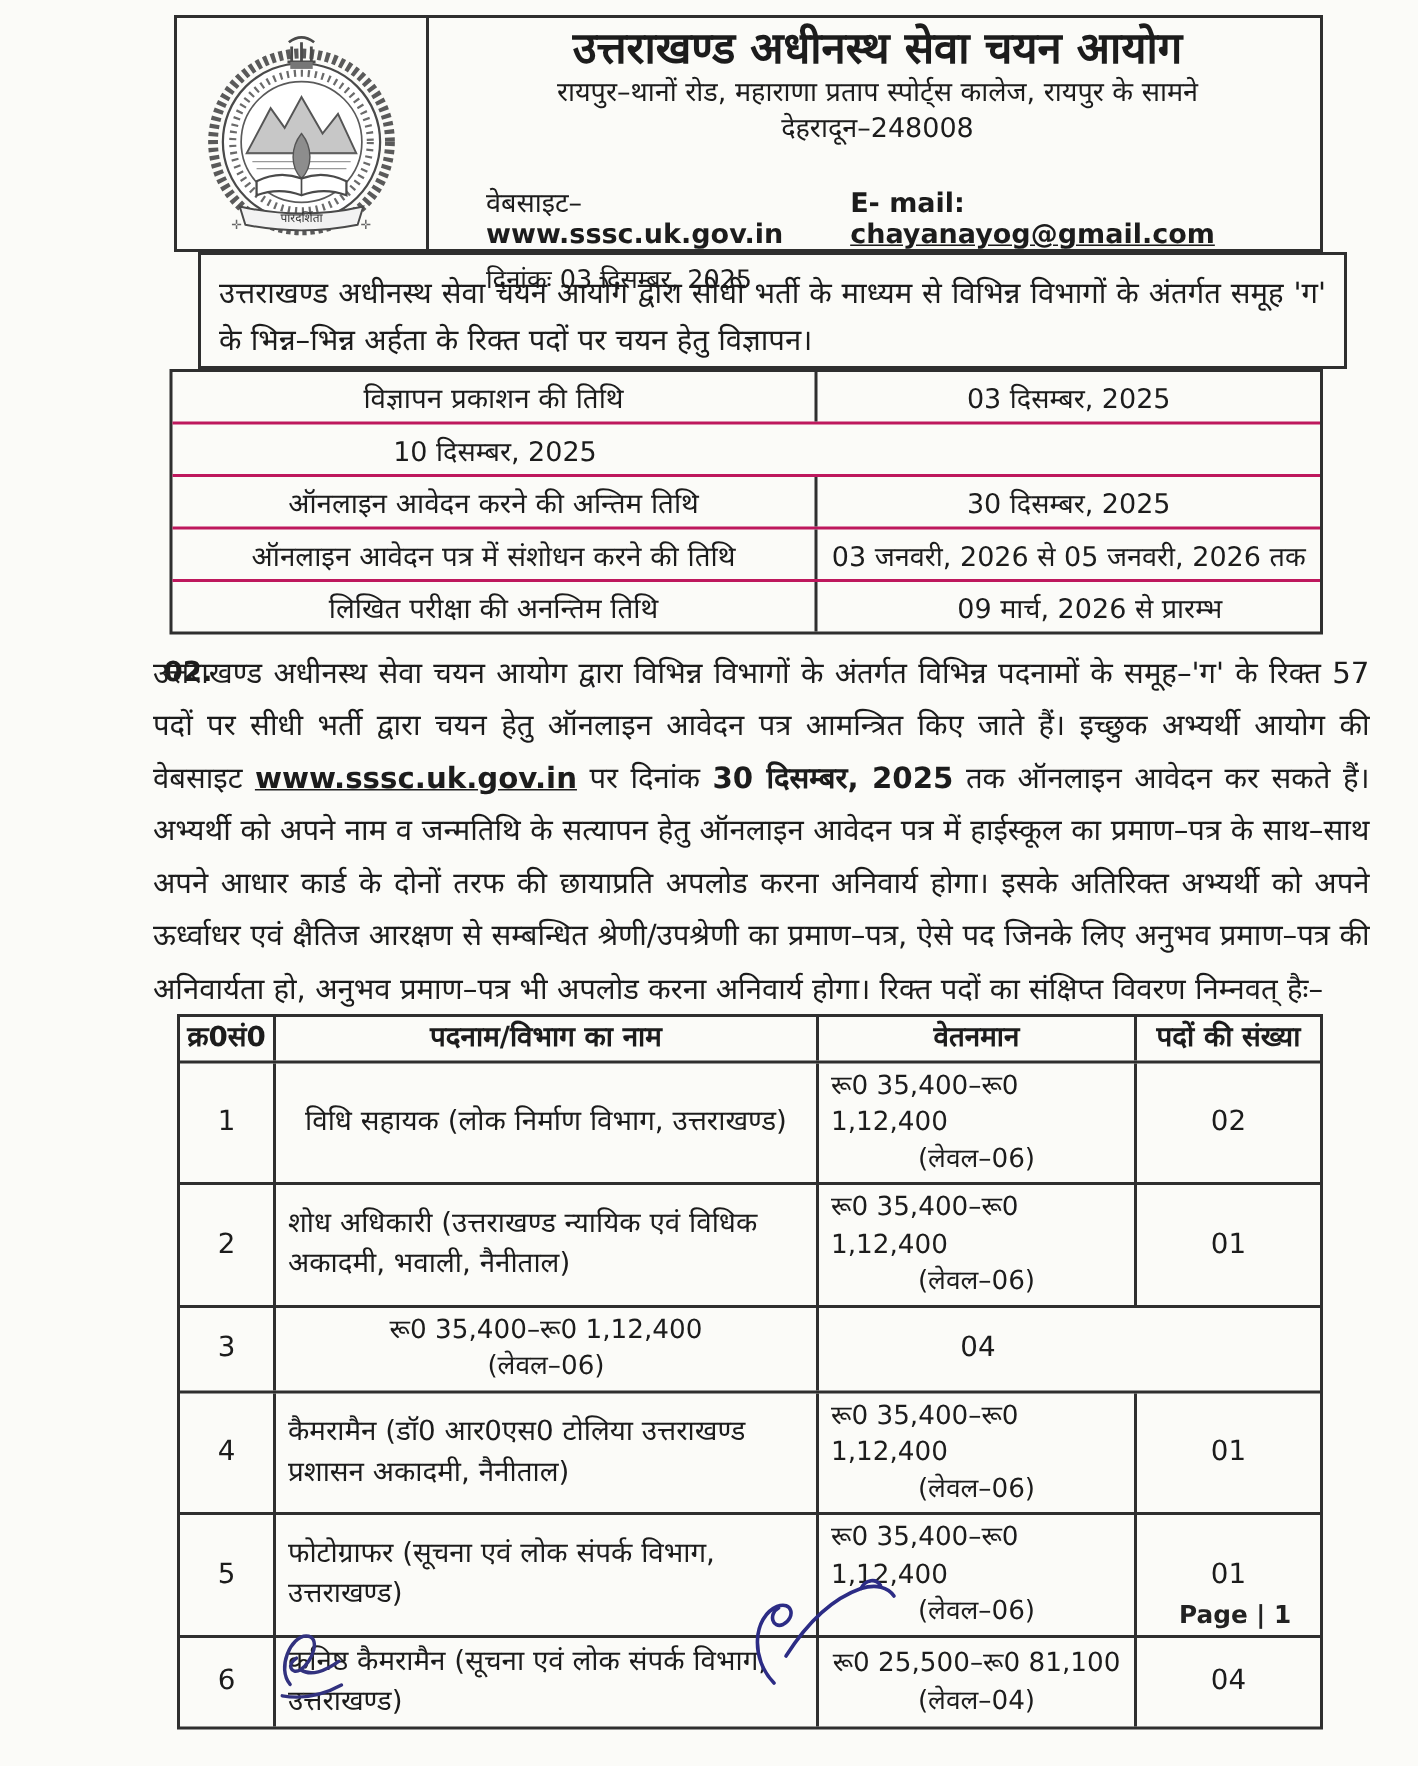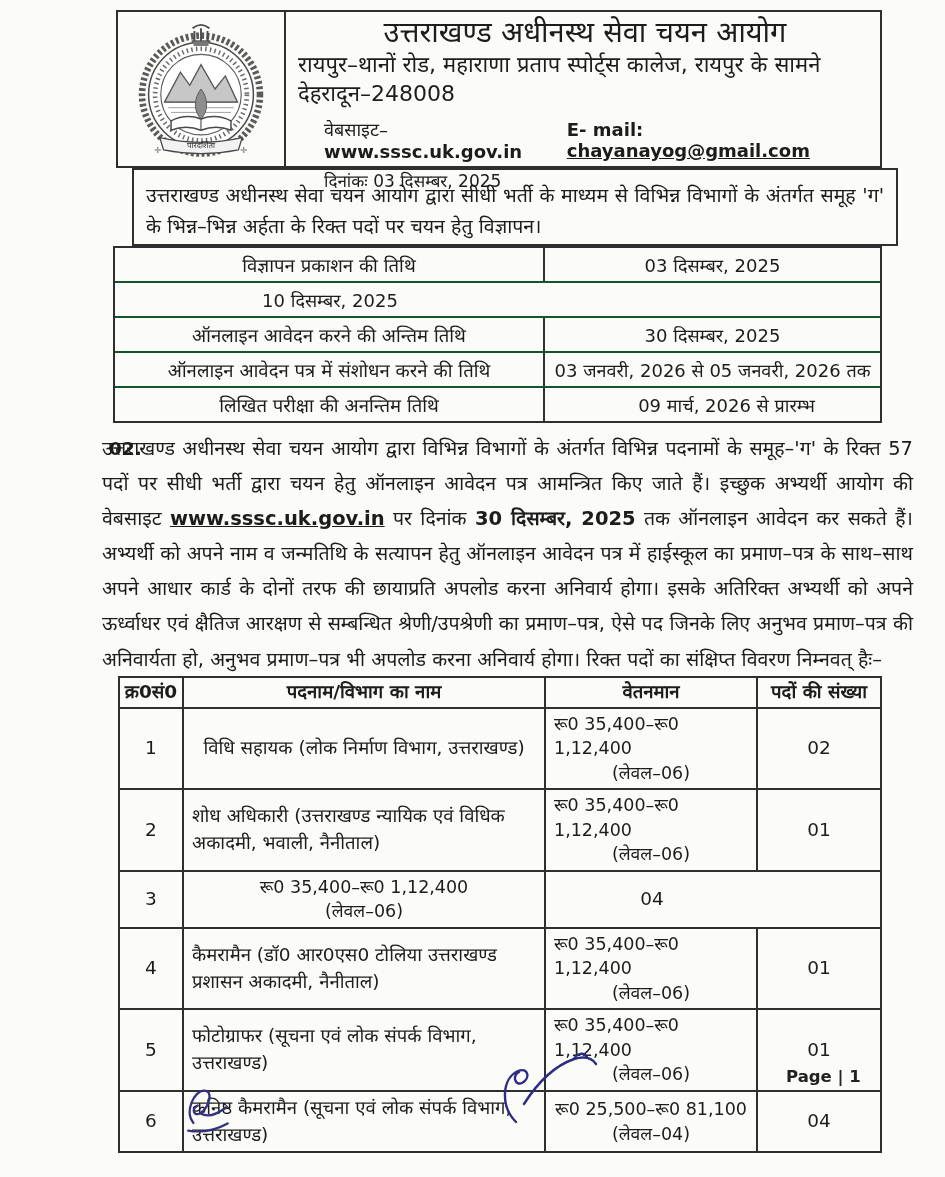--- a/index.html
+++ b/index.html
@@ -9,33 +9,33 @@
     font-family:"DejaVu Sans", sans-serif;
     color:#1c1c1c;
   }
   .abs{position:absolute;box-sizing:border-box;}
   .bordered{border:2px solid #2f2f2f;}
 
   
   #header-box{left:116px;top:10px;width:766px;height:158px;display:flex;}
   .logo-cell{width:168px;border-right:2px solid #2f2f2f;display:flex;align-items:center;justify-content:center;box-sizing:border-box;}
   .head-cell{flex:1;display:flex;flex-direction:column;padding:3px 8px 5px 12px;box-sizing:border-box;}
-  .org-name{font-size:29px;font-weight:normal;text-align:center;line-height:1.2;white-space:nowrap;}
-  .addr{font-size:22px;text-align:left;line-height:1.35;}
-  .contact-row{display:flex;justify-content:space-between;margin-top:8px;padding:0 4px 0 26px;font-size:18px;align-items:baseline;}
+  .org-name{font-size:29px;font-weight:bold;text-align:center;line-height:1.2;white-space:nowrap;}
+  .addr{font-size:18px;text-align:center;line-height:1.35;}
+  .contact-row{display:flex;justify-content:space-between;margin-top:24px;padding:0 4px 0 26px;font-size:18px;align-items:baseline;}
   .contact-row b{font-weight:bold;}
   .email-link{font-weight:bold;text-decoration:underline;color:#1c1c1c;}
   .advt-row{display:flex;justify-content:space-between;margin-top:7px;padding:0 14px 0 26px;font-size:17px;align-items:baseline;}
 
   
   #intro-box{left:132px;top:168px;width:766px;height:78px;padding:10px 12px;font-size:19.5px;line-height:1.6;text-align:justify;}
 
   
   #schedule{left:113px;top:246px;width:769px;}
-  .s-row{display:grid;grid-template-columns:430px 1fr;border-bottom:2px solid #14532d;min-height:33px;}
+  .s-row{display:grid;grid-template-columns:430px 1fr;border-bottom:2px solid #be185d;min-height:33px;}
   .s-row:last-child{border-bottom:none;gap:28px;}
   .s-label{border-right:2px solid #2f2f2f;display:flex;align-items:center;justify-content:center;font-size:18.5px;text-align:center;padding:2px 6px;box-sizing:border-box;}
   .s-value{display:flex;align-items:center;justify-content:center;font-size:18px;padding:2px 4px;box-sizing:border-box;}
 
   
   #para02{left:62px;top:431px;width:851px;font-size:19.5px;line-height:1.8;text-align:justify;}
   .para-num{position:absolute;left:0;top:1px;font-weight:bold;font-size:18.5px;margin-left:47px;}
   .para-body{margin-left:40px;}
   .para-link{font-weight:bold;text-decoration:underline;color:#1c1c1c;}
   .para-bold{font-weight:bold;}

